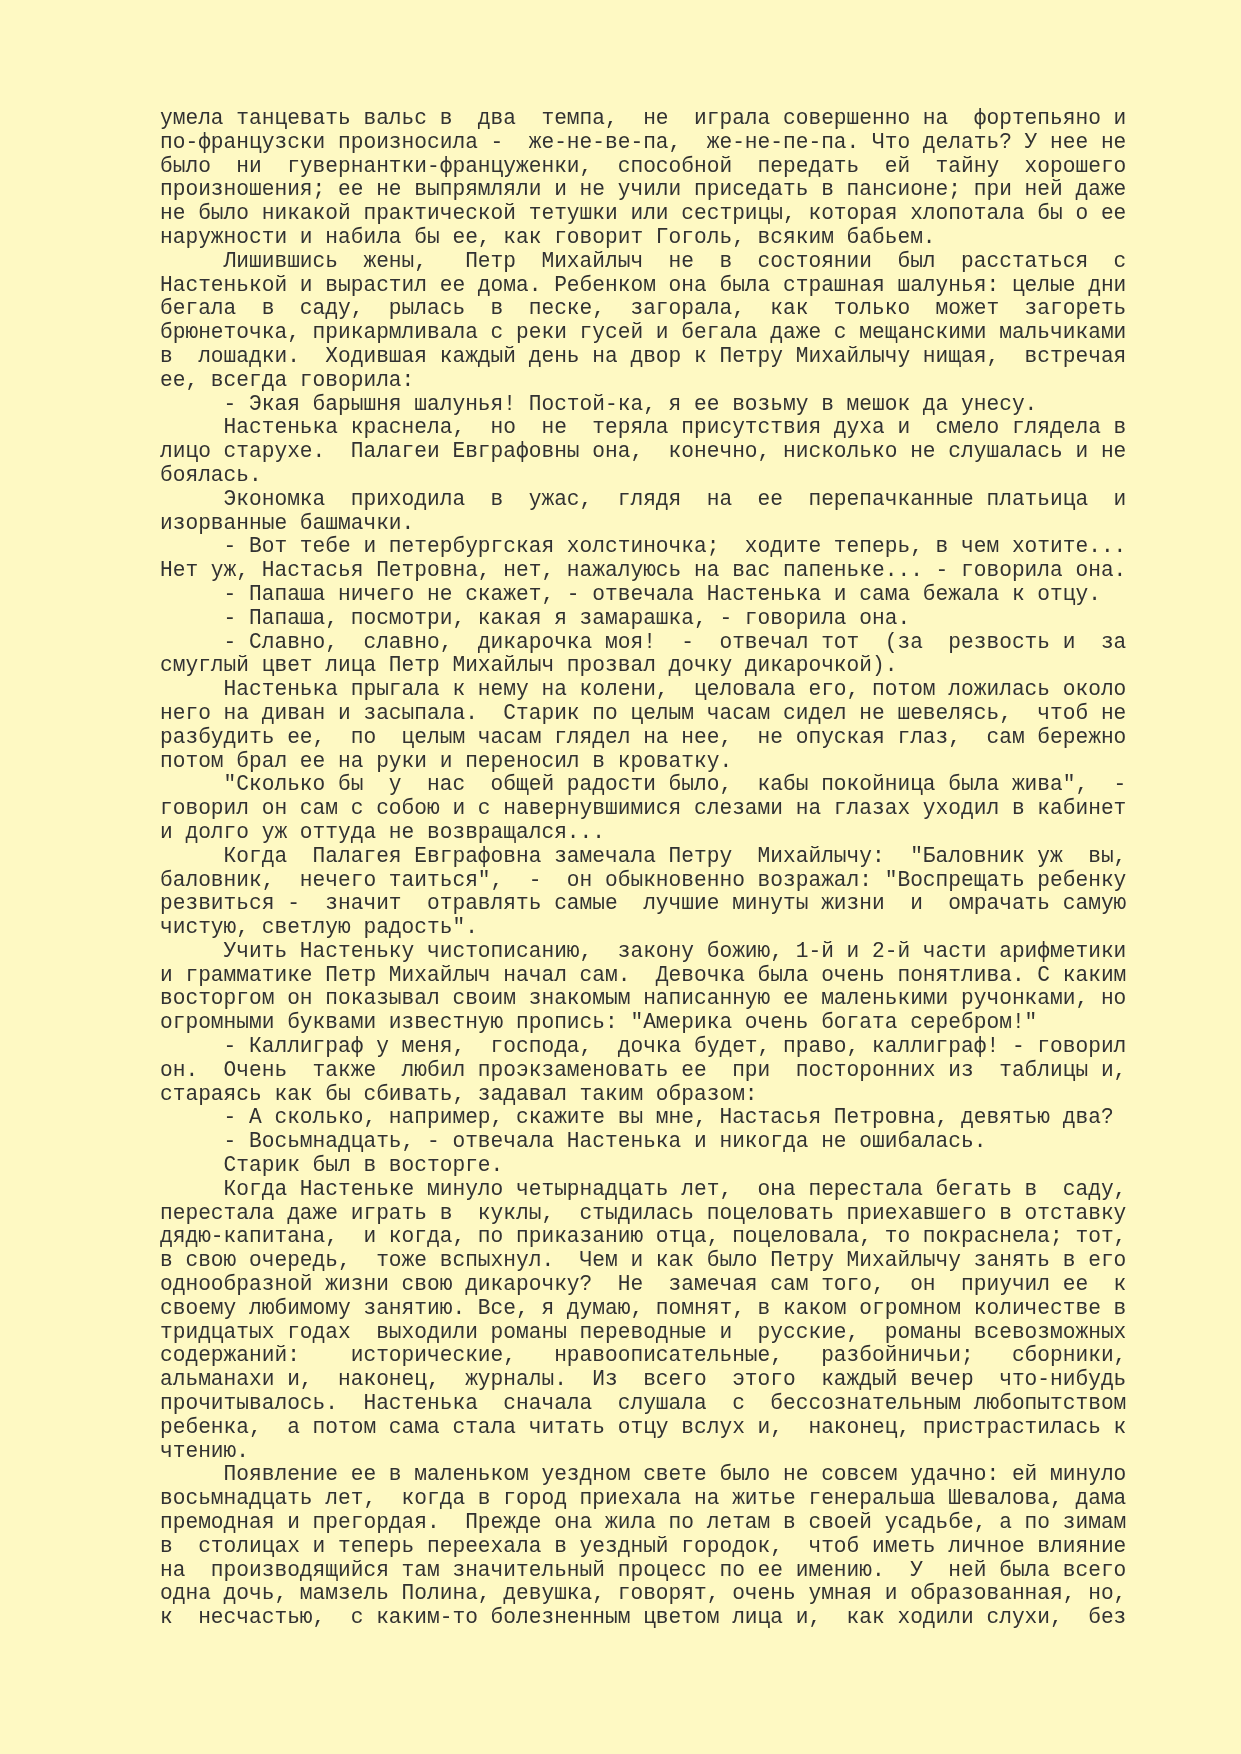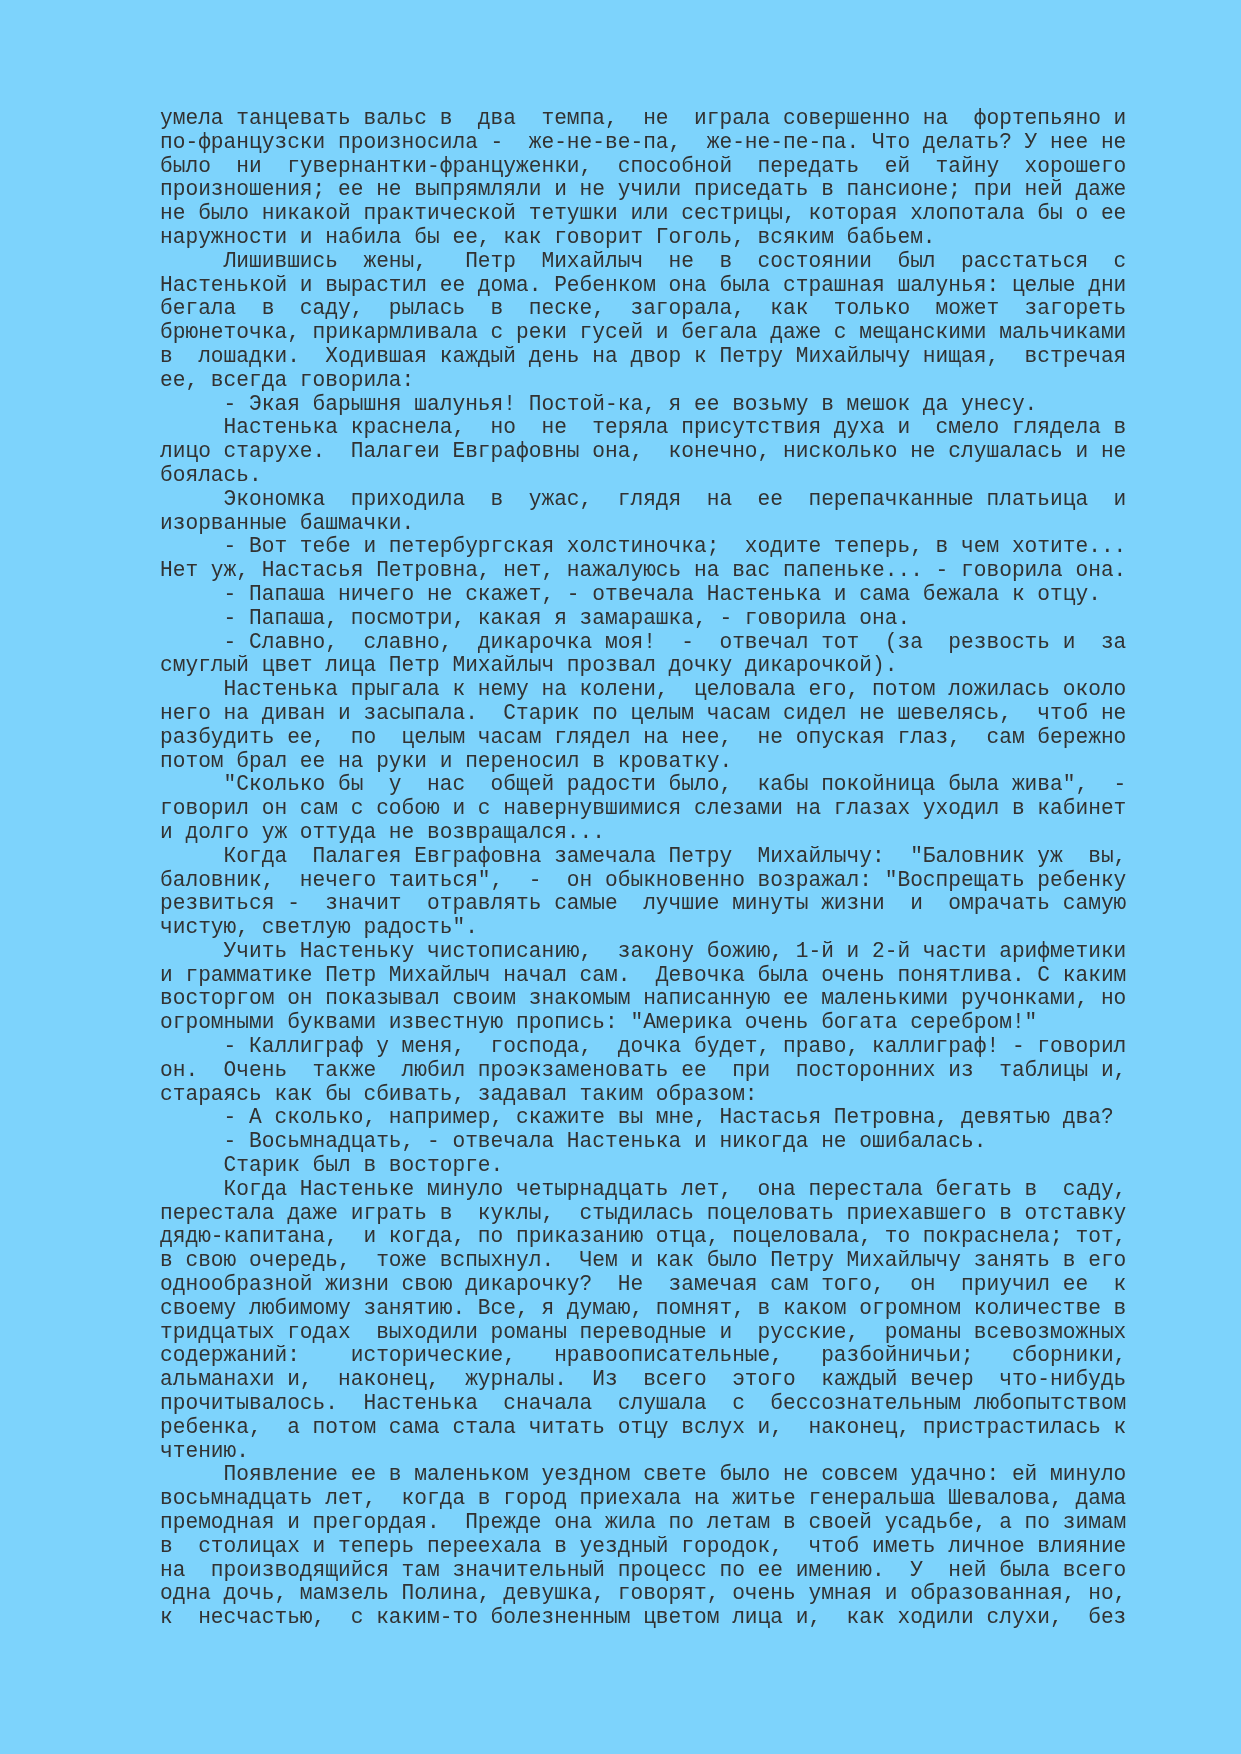--- a/index.html
+++ b/index.html
@@ -12,21 +12,21 @@
     height: 1754px;
     position: relative;
     overflow: hidden;
   }
   .page {
     position: absolute;
     left: 0;
     top: 0;
     width: 1241px;
     height: 1754px;
-    background: #7dd3fc;
+    background: #fef9c3;
   }
   .text-block {
     position: absolute;
     left: 160px;
     top: 107px;
     width: 1000px;
     font-family: "Liberation Mono", "DejaVu Sans Mono", monospace;
     font-size: 21.2px;
     line-height: 23.8px;
     color: #323232;

